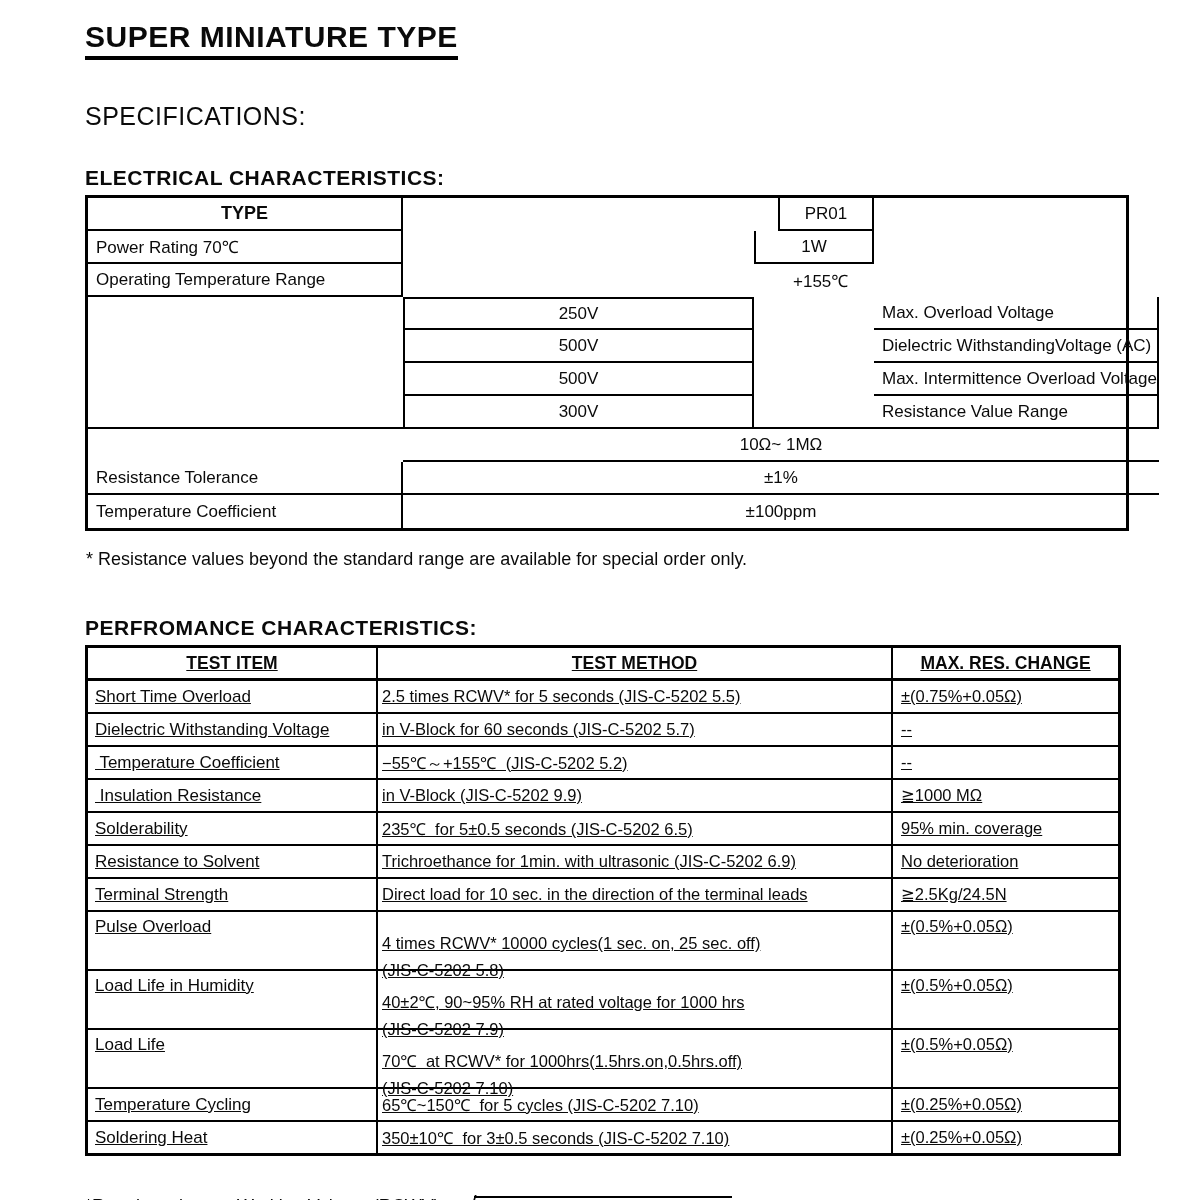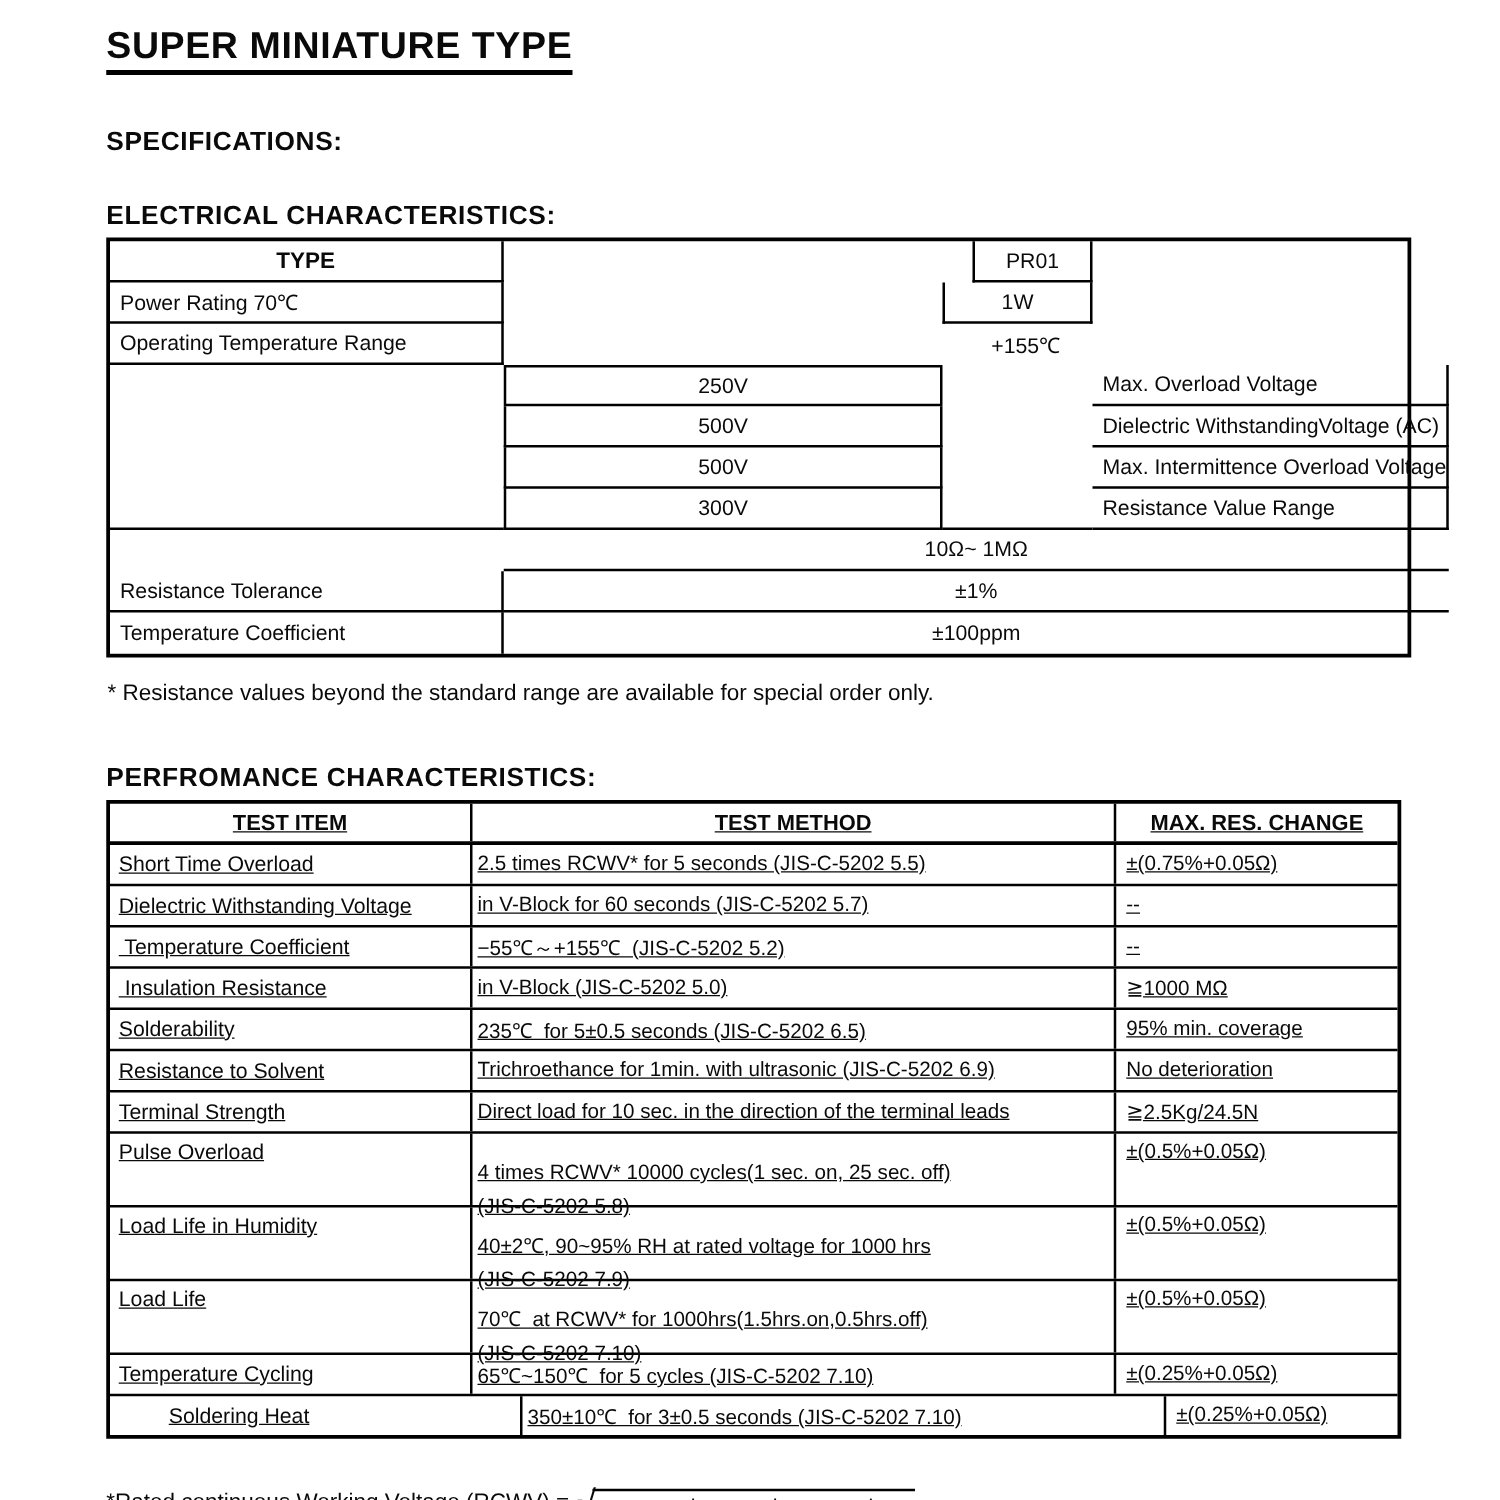--- a/index.html
+++ b/index.html
@@ -16,22 +16,22 @@
   .doc-title {
     display: inline-block;
     font-size: 30px;
     font-weight: bold;
     letter-spacing: 0.5px;
     margin: 10px 0 0 0;
     padding-bottom: 2px;
     border-bottom: 4px solid #000;
   }
   .spec-heading {
-    font-size: 21px;
-    font-weight: bold;
+    font-size: 25px;
+    font-weight: normal;
     letter-spacing: 0.5px;
     margin: 42px 0 0 0;
   }
   .section-heading {
     font-size: 21px;
     font-weight: bold;
     letter-spacing: 0.5px;
     margin: 35px 0 5px 0;
   }
   .section-heading.perf { margin-top: 46px; }
@@ -90,21 +90,21 @@
 
   
   .ptable {
     width: 1036px;
     border: 3px solid #000;
     font-size: 16.5px;
   }
   .prow { display: flex; border-bottom: 2px solid #000; height: 33px; text-decoration: underline; }
   .prow.hdr { height: 33px; border-bottom: 3px solid #000; }
   .prow.tall { height: 59px; }
-  .prow.last { border-bottom: none; height: 31px; padding-left: 40px; }
+  .prow.last { border-bottom: none; height: 31px; }
   .pc1 {
     width: 290px; border-right: 2px solid #000;
     display: flex; align-items: center; padding-left: 7px;
     font-size: 17px; white-space: pre;
   }
   .pc2 {
     width: 515px; border-right: 2px solid #000;
     display: flex; align-items: center; padding-left: 4px;
     white-space: pre;
   }
@@ -214,21 +214,21 @@
       <div class="pc2">in V-Block for 60 seconds (JIS-C-5202 5.7)</div>
       <div class="pc3">--</div>
     </div>
     <div class="prow">
       <div class="pc1"> Temperature Coefficient</div>
       <div class="pc2">−55℃～+155℃  (JIS-C-5202 5.2)</div>
       <div class="pc3">--</div>
     </div>
     <div class="prow">
       <div class="pc1"> Insulation Resistance</div>
-      <div class="pc2">in V-Block (JIS-C-5202 5.0)</div>
+      <div class="pc2">in V-Block (JIS-C-5202 9.9)</div>
       <div class="pc3">≧1000 MΩ</div>
     </div>
     <div class="prow">
       <div class="pc1">Solderability</div>
       <div class="pc2">235℃  for 5±0.5 seconds (JIS-C-5202 6.5)</div>
       <div class="pc3">95% min. coverage</div>
     </div>
     <div class="prow">
       <div class="pc1">Resistance to Solvent</div>
       <div class="pc2">Trichroethance for 1min. with ultrasonic (JIS-C-5202 6.9)</div>

